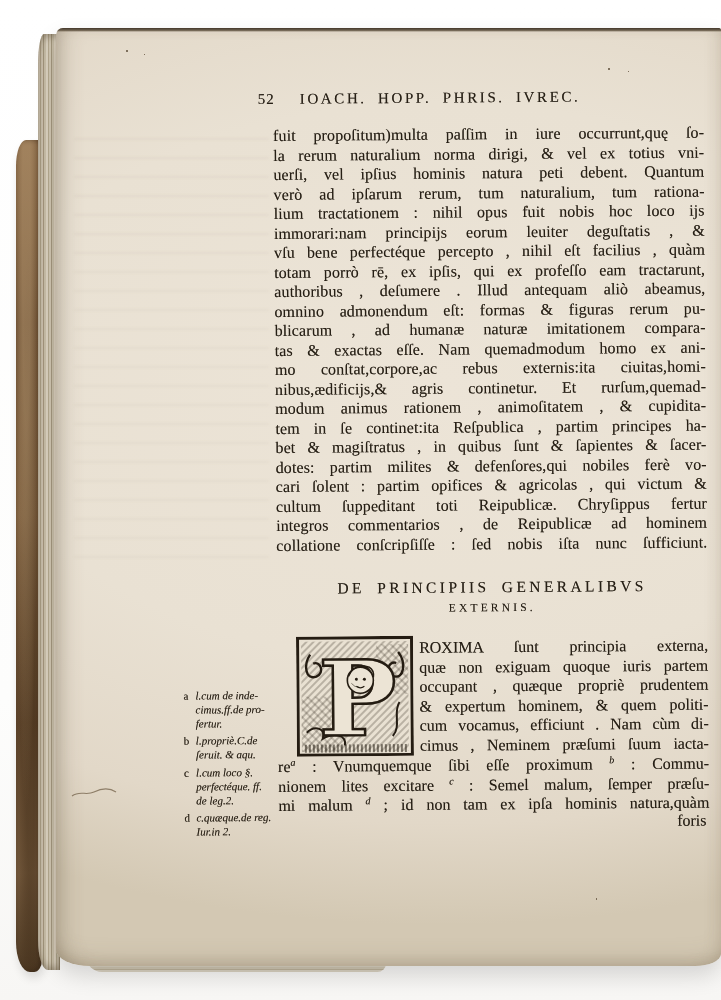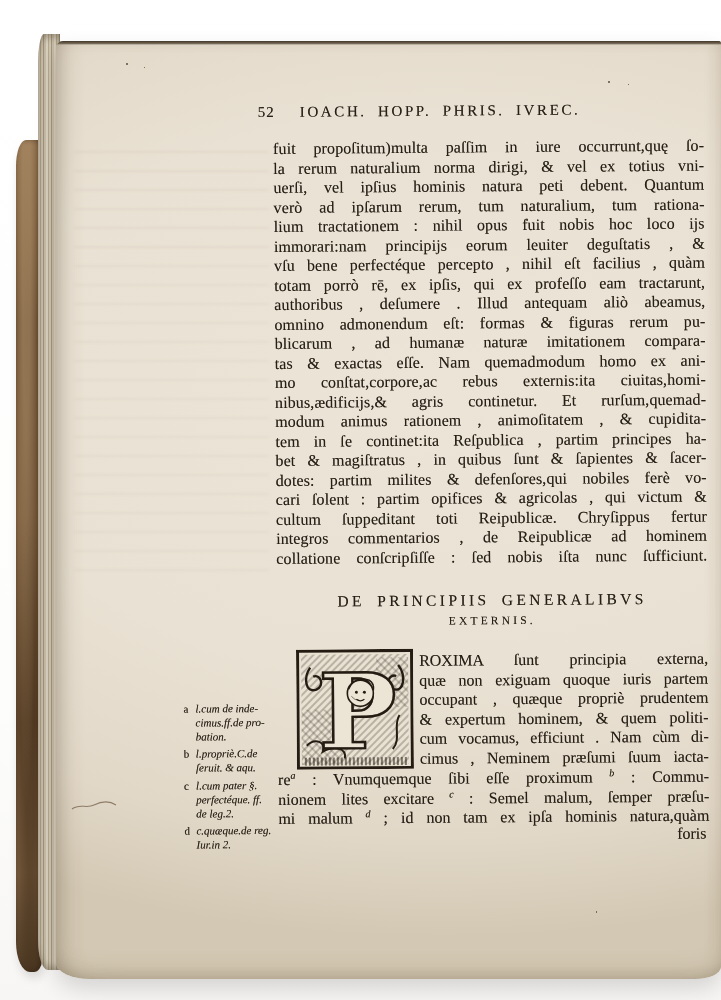--- a/index.html
+++ b/index.html
@@ -29,21 +29,20 @@
     background:repeating-linear-gradient(0deg,#d9d1c0 0 2px,#bdb29a 2px 3px,#cfc6b2 3px 5px);
     border-radius:0 0 14px 26px;
   }
   .page{
     position:absolute;left:40px;top:0;width:665px;height:938px;z-index:3;overflow:hidden;
     background:
       radial-gradient(ellipse 140% 60% at 58% 38%, #ece4d7 0%, #e9e1d3 50%, #e2d8c8 78%, #d3c8b3 96%),
       #e9e1d3;
     border-radius:7px 2px 26px 34px / 7px 2px 12px 16px;
     box-shadow:0 10px 22px rgba(0,0,0,0.14), inset 16px 0 26px -16px rgba(95,80,58,0.45), inset 0 -14px 26px -14px rgba(110,92,66,0.35), inset -6px 0 18px -8px rgba(120,100,72,0.25);
-    margin-top:13px;
   }
   .page-top-edge{
     position:absolute;left:0;top:0;right:0;height:4px;z-index:5;
     background:linear-gradient(180deg,#42372a 0%,#6f6250 60%,rgba(140,125,100,0) 100%);
     border-radius:7px 2px 0 0;
   }
   .ghost{
     position:absolute;left:18px;top:110px;width:195px;height:430px;opacity:0.55;z-index:4;
     background:repeating-linear-gradient(180deg, rgba(118,102,80,0.10) 0 2px, rgba(118,102,80,0) 2px 19px);
     filter:blur(1.6px);
@@ -181,33 +180,33 @@
           </div>
         <div class="catchword">foris</div>
 
         <div class="margin-notes" id="margin-notes">
             <div class="mnote">
               <div class="mrow">
                 <span class="mmark">a</span>
                 <span class="mtext">l.cum de inde-</span>
               </div>
               <div class="mcont">cimus.ff.de pro-</div>
-              <div class="mcont">bation.</div>
+              <div class="mcont">fertur.</div>
             </div>
             <div class="mnote">
               <div class="mrow">
                 <span class="mmark">b</span>
                 <span class="mtext">l.propriè.C.de</span>
               </div>
               <div class="mcont">ſeruit. &amp; aqu.</div>
             </div>
             <div class="mnote">
               <div class="mrow">
                 <span class="mmark">c</span>
-                <span class="mtext">l.cum pater §.</span>
+                <span class="mtext">l.cum loco §.</span>
               </div>
               <div class="mcont">perfectéque. ff.</div>
               <div class="mcont">de leg.2.</div>
             </div>
             <div class="mnote">
               <div class="mrow">
                 <span class="mmark">d</span>
                 <span class="mtext">c.quæque.de reg.</span>
               </div>
               <div class="mcont">Iur.in 2.</div>

